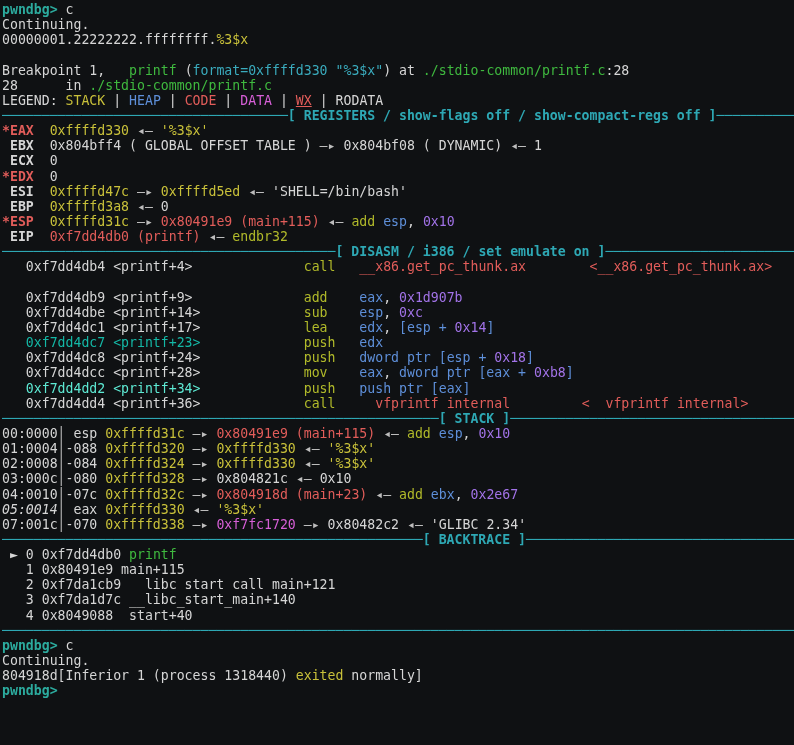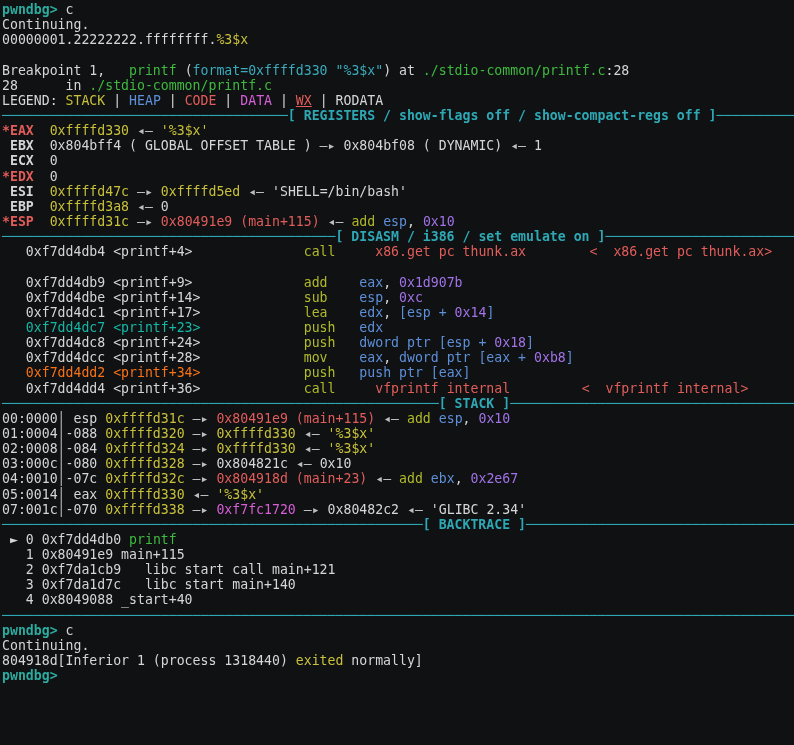--- a/index.html
+++ b/index.html
@@ -28,38 +28,39 @@
     <div class="line"><span style="color: rgb(214, 214, 214);">28      in </span><span style="color: rgb(63, 185, 63);">./stdio-common/printf.c</span></div>
     <div class="line"><span style="color: rgb(214, 214, 214);">LEGEND: </span><span style="color: rgb(201, 193, 58);">STACK</span><span style="color: rgb(214, 214, 214);"> | </span><span style="color: rgb(94, 143, 217);">HEAP</span><span style="color: rgb(214, 214, 214);"> | </span><span style="color: rgb(226, 93, 90);">CODE</span><span style="color: rgb(214, 214, 214);"> | </span><span style="color: rgb(215, 95, 215);">DATA</span><span style="color: rgb(214, 214, 214);"> | </span><span style="color: rgb(226, 93, 90); text-decoration: underline;">WX</span><span style="color: rgb(214, 214, 214);"> | </span><span style="color: rgb(214, 214, 214);">RODATA</span></div>
     <div class="line"><span style="color: rgb(46, 168, 180);">────────────────────────────────────</span><span style="color: rgb(46, 168, 180); font-weight: bold;">[ REGISTERS / show-flags off / show-compact-regs off ]</span><span style="color: rgb(46, 168, 180);">──────────────────────────────────────────────────</span></div>
     <div class="line"><span style="color: rgb(226, 93, 90); font-weight: bold;">*EAX</span><span style="color: rgb(214, 214, 214);">  </span><span style="color: rgb(201, 193, 58);">0xffffd330</span><span style="color: rgb(189, 189, 189);"> ◂— </span><span style="color: rgb(201, 193, 58);">'%3$x'</span></div>
     <div class="line"><span style="color: rgb(214, 214, 214); font-weight: bold;"> EBX</span><span style="color: rgb(214, 214, 214);">  </span><span style="color: rgb(214, 214, 214);">0x804bff4 (_GLOBAL_OFFSET_TABLE_)</span><span style="color: rgb(189, 189, 189);"> —▸ </span><span style="color: rgb(214, 214, 214);">0x804bf08 (_DYNAMIC)</span><span style="color: rgb(189, 189, 189);"> ◂— </span><span style="color: rgb(214, 214, 214);">1</span></div>
     <div class="line"><span style="color: rgb(214, 214, 214); font-weight: bold;"> ECX</span><span style="color: rgb(214, 214, 214);">  0</span></div>
     <div class="line"><span style="color: rgb(226, 93, 90); font-weight: bold;">*EDX</span><span style="color: rgb(214, 214, 214);">  0</span></div>
     <div class="line"><span style="color: rgb(214, 214, 214); font-weight: bold;"> ESI</span><span style="color: rgb(214, 214, 214);">  </span><span style="color: rgb(201, 193, 58);">0xffffd47c</span><span style="color: rgb(189, 189, 189);"> —▸ </span><span style="color: rgb(201, 193, 58);">0xffffd5ed</span><span style="color: rgb(189, 189, 189);"> ◂— </span><span style="color: rgb(214, 214, 214);">'SHELL=/bin/bash'</span></div>
     <div class="line"><span style="color: rgb(214, 214, 214); font-weight: bold;"> EBP</span><span style="color: rgb(214, 214, 214);">  </span><span style="color: rgb(201, 193, 58);">0xffffd3a8</span><span style="color: rgb(189, 189, 189);"> ◂— </span><span style="color: rgb(214, 214, 214);">0</span></div>
     <div class="line"><span style="color: rgb(226, 93, 90); font-weight: bold;">*ESP</span><span style="color: rgb(214, 214, 214);">  </span><span style="color: rgb(201, 193, 58);">0xffffd31c</span><span style="color: rgb(189, 189, 189);"> —▸ </span><span style="color: rgb(226, 93, 90);">0x80491e9 (main+115)</span><span style="color: rgb(189, 189, 189);"> ◂— </span><span style="color: rgb(177, 186, 42);">add</span><span style="color: rgb(214, 214, 214);"> </span><span style="color: rgb(94, 143, 217);">esp</span><span style="color: rgb(214, 214, 214);">, </span><span style="color: rgb(162, 115, 232);">0x10</span></div>
+    <div class="line"><span style="color: rgb(214, 214, 214); font-weight: bold;"> EIP</span><span style="color: rgb(214, 214, 214);">  </span><span style="color: rgb(226, 93, 90);">0xf7dd4db0 (printf)</span><span style="color: rgb(189, 189, 189);"> ◂— </span><span style="color: rgb(177, 186, 42);">endbr32</span></div>
     <div class="line"><span style="color: rgb(46, 168, 180);">──────────────────────────────────────────</span><span style="color: rgb(46, 168, 180); font-weight: bold;">[ DISASM / i386 / set emulate on ]</span><span style="color: rgb(46, 168, 180);">──────────────────────────────────────────────────</span></div>
     <div class="line"><span style="color: rgb(214, 214, 214);">   0xf7dd4db4 &lt;printf+4&gt;</span><span style="color: rgb(214, 214, 214);">              </span><span style="color: rgb(177, 186, 42);">call</span><span style="color: rgb(214, 214, 214);">   </span><span style="color: rgb(226, 93, 90);">__x86.get_pc_thunk.ax</span><span style="color: rgb(214, 214, 214);">        </span><span style="color: rgb(226, 93, 90);">&lt;__x86.get_pc_thunk.ax&gt;</span></div>
     <div class="line"></div>
     <div class="line"><span style="color: rgb(214, 214, 214);">   0xf7dd4db9 &lt;printf+9&gt;</span><span style="color: rgb(214, 214, 214);">              </span><span style="color: rgb(177, 186, 42);">add</span><span style="color: rgb(214, 214, 214);">    </span><span style="color: rgb(94, 143, 217);">eax</span><span style="color: rgb(214, 214, 214);">, </span><span style="color: rgb(162, 115, 232);">0x1d907b</span></div>
     <div class="line"><span style="color: rgb(214, 214, 214);">   0xf7dd4dbe &lt;printf+14&gt;</span><span style="color: rgb(214, 214, 214);">             </span><span style="color: rgb(177, 186, 42);">sub</span><span style="color: rgb(214, 214, 214);">    </span><span style="color: rgb(94, 143, 217);">esp</span><span style="color: rgb(214, 214, 214);">, </span><span style="color: rgb(162, 115, 232);">0xc</span></div>
     <div class="line"><span style="color: rgb(214, 214, 214);">   0xf7dd4dc1 &lt;printf+17&gt;</span><span style="color: rgb(214, 214, 214);">             </span><span style="color: rgb(177, 186, 42);">lea</span><span style="color: rgb(214, 214, 214);">    </span><span style="color: rgb(94, 143, 217);">edx</span><span style="color: rgb(214, 214, 214);">, </span><span style="color: rgb(94, 143, 217);">[esp + </span><span style="color: rgb(162, 115, 232);">0x14</span><span style="color: rgb(94, 143, 217);">]</span></div>
     <div class="line"><span style="color: #14b8a6;">   0xf7dd4dc7 &lt;printf+23&gt;</span><span style="color: rgb(214, 214, 214);">             </span><span style="color: rgb(177, 186, 42);">push</span><span style="color: rgb(214, 214, 214);">   </span><span style="color: rgb(94, 143, 217);">edx</span></div>
     <div class="line"><span style="color: rgb(214, 214, 214);">   0xf7dd4dc8 &lt;printf+24&gt;</span><span style="color: rgb(214, 214, 214);">             </span><span style="color: rgb(177, 186, 42);">push</span><span style="color: rgb(214, 214, 214);">   </span><span style="color: rgb(94, 143, 217);">dword ptr [esp + </span><span style="color: rgb(162, 115, 232);">0x18</span><span style="color: rgb(94, 143, 217);">]</span></div>
     <div class="line"><span style="color: rgb(214, 214, 214);">   0xf7dd4dcc &lt;printf+28&gt;</span><span style="color: rgb(214, 214, 214);">             </span><span style="color: rgb(177, 186, 42);">mov</span><span style="color: rgb(214, 214, 214);">    </span><span style="color: rgb(94, 143, 217);">eax</span><span style="color: rgb(214, 214, 214);">, </span><span style="color: rgb(94, 143, 217);">dword ptr [eax + </span><span style="color: rgb(162, 115, 232);">0xb8</span><span style="color: rgb(94, 143, 217);">]</span></div>
-    <div class="line"><span style="color: #f97316;">   0xf7dd4dd2 &lt;printf+34&gt;</span><span style="color: rgb(214, 214, 214);">             </span><span style="color: rgb(177, 186, 42);">push</span><span style="color: rgb(214, 214, 214);">   </span><span style="color: rgb(94, 143, 217);">push ptr [eax]</span></div>
+    <div class="line"><span style="color: #5eead4;">   0xf7dd4dd2 &lt;printf+34&gt;</span><span style="color: rgb(214, 214, 214);">             </span><span style="color: rgb(177, 186, 42);">push</span><span style="color: rgb(214, 214, 214);">   </span><span style="color: rgb(94, 143, 217);">push ptr [eax]</span></div>
     <div class="line"><span style="color: rgb(214, 214, 214);">   0xf7dd4dd4 &lt;printf+36&gt;</span><span style="color: rgb(214, 214, 214);">             </span><span style="color: rgb(177, 186, 42);">call</span><span style="color: rgb(214, 214, 214);">   </span><span style="color: rgb(226, 93, 90);">__vfprintf_internal</span><span style="color: rgb(214, 214, 214);">         </span><span style="color: rgb(226, 93, 90);">&lt;__vfprintf_internal&gt;</span></div>
     <div class="line"><span style="color: rgb(46, 168, 180);">───────────────────────────────────────────────────────</span><span style="color: rgb(46, 168, 180); font-weight: bold;">[ STACK ]</span><span style="color: rgb(46, 168, 180);">──────────────────────────────────────────────────</span></div>
     <div class="line"><span style="color: rgb(214, 214, 214);">00:0000</span><span style="color: rgb(189, 189, 189);">│</span><span style="color: rgb(214, 214, 214);"> esp </span><span style="color: rgb(201, 193, 58);">0xffffd31c</span><span style="color: rgb(189, 189, 189);"> —▸ </span><span style="color: rgb(226, 93, 90);">0x80491e9 (main+115)</span><span style="color: rgb(189, 189, 189);"> ◂— </span><span style="color: rgb(177, 186, 42);">add</span><span style="color: rgb(214, 214, 214);"> </span><span style="color: rgb(94, 143, 217);">esp</span><span style="color: rgb(214, 214, 214);">, </span><span style="color: rgb(162, 115, 232);">0x10</span></div>
     <div class="line"><span style="color: rgb(214, 214, 214);">01:0004</span><span style="color: rgb(189, 189, 189);">│</span><span style="color: rgb(214, 214, 214);">-088 </span><span style="color: rgb(201, 193, 58);">0xffffd320</span><span style="color: rgb(189, 189, 189);"> —▸ </span><span style="color: rgb(201, 193, 58);">0xffffd330</span><span style="color: rgb(189, 189, 189);"> ◂— </span><span style="color: rgb(201, 193, 58);">'%3$x'</span></div>
     <div class="line"><span style="color: rgb(214, 214, 214);">02:0008</span><span style="color: rgb(189, 189, 189);">│</span><span style="color: rgb(214, 214, 214);">-084 </span><span style="color: rgb(201, 193, 58);">0xffffd324</span><span style="color: rgb(189, 189, 189);"> —▸ </span><span style="color: rgb(201, 193, 58);">0xffffd330</span><span style="color: rgb(189, 189, 189);"> ◂— </span><span style="color: rgb(201, 193, 58);">'%3$x'</span></div>
     <div class="line"><span style="color: rgb(214, 214, 214);">03:000c</span><span style="color: rgb(189, 189, 189);">│</span><span style="color: rgb(214, 214, 214);">-080 </span><span style="color: rgb(201, 193, 58);">0xffffd328</span><span style="color: rgb(189, 189, 189);"> —▸ </span><span style="color: rgb(214, 214, 214);">0x804821c</span><span style="color: rgb(189, 189, 189);"> ◂— </span><span style="color: rgb(214, 214, 214);">0x10</span></div>
     <div class="line"><span style="color: rgb(214, 214, 214);">04:0010</span><span style="color: rgb(189, 189, 189);">│</span><span style="color: rgb(214, 214, 214);">-07c </span><span style="color: rgb(201, 193, 58);">0xffffd32c</span><span style="color: rgb(189, 189, 189);"> —▸ </span><span style="color: rgb(226, 93, 90);">0x804918d (main+23)</span><span style="color: rgb(189, 189, 189);"> ◂— </span><span style="color: rgb(177, 186, 42);">add</span><span style="color: rgb(214, 214, 214);"> </span><span style="color: rgb(94, 143, 217);">ebx</span><span style="color: rgb(214, 214, 214);">, </span><span style="color: rgb(162, 115, 232);">0x2e67</span></div>
-    <div class="line"><span style="color: rgb(214, 214, 214);">05:0014</span><span style="color: rgb(189, 189, 189);">│</span><span style="color: rgb(214, 214, 214);"> eax </span><span style="color: rgb(201, 193, 58);">0xffffd330</span><span style="color: rgb(189, 189, 189);"> ◂— </span><span style="color: rgb(201, 193, 58);">'%3$x'</span></div>
+    <div class="line"><span style="color: rgb(214, 214, 214); font-style: italic;">05:0014</span><span style="color: rgb(189, 189, 189);">│</span><span style="color: rgb(214, 214, 214);"> eax </span><span style="color: rgb(201, 193, 58);">0xffffd330</span><span style="color: rgb(189, 189, 189);"> ◂— </span><span style="color: rgb(201, 193, 58);">'%3$x'</span></div>
     <div class="line"><span style="color: rgb(214, 214, 214);">07:001c</span><span style="color: rgb(189, 189, 189);">│</span><span style="color: rgb(214, 214, 214);">-070 </span><span style="color: rgb(201, 193, 58);">0xffffd338</span><span style="color: rgb(189, 189, 189);"> —▸ </span><span style="color: rgb(215, 95, 215);">0xf7fc1720</span><span style="color: rgb(189, 189, 189);"> —▸ </span><span style="color: rgb(214, 214, 214);">0x80482c2</span><span style="color: rgb(189, 189, 189);"> ◂— </span><span style="color: rgb(214, 214, 214);">'GLIBC_2.34'</span></div>
     <div class="line"><span style="color: rgb(46, 168, 180);">─────────────────────────────────────────────────────</span><span style="color: rgb(46, 168, 180); font-weight: bold;">[ BACKTRACE ]</span><span style="color: rgb(46, 168, 180);">──────────────────────────────────────────────────</span></div>
     <div class="line"><span style="color: rgb(214, 214, 214);"> ► 0 </span><span style="color: rgb(214, 214, 214);">0xf7dd4db0</span><span style="color: rgb(214, 214, 214);"> </span><span style="color: rgb(63, 185, 63);">printf</span></div>
     <div class="line"><span style="color: rgb(214, 214, 214);">   1 0x80491e9 main+115</span></div>
     <div class="line"><span style="color: rgb(214, 214, 214);">   2 0xf7da1cb9 __libc_start_call_main+121</span></div>
     <div class="line"><span style="color: rgb(214, 214, 214);">   3 0xf7da1d7c __libc_start_main+140</span></div>
     <div class="line"><span style="color: rgb(214, 214, 214);">   4 0x8049088 _start+40</span></div>
     <div class="line"><span style="color: rgb(46, 168, 180);">───────────────────────────────────────────────────────────────────────────────────────────────────────────────────</span></div>
     <div class="line"><span style="color: rgb(44, 171, 158); font-weight: bold;">pwndbg&gt; </span><span style="color: rgb(214, 214, 214);">c</span></div>
     <div class="line"><span style="color: rgb(214, 214, 214);">Continuing.</span></div>

